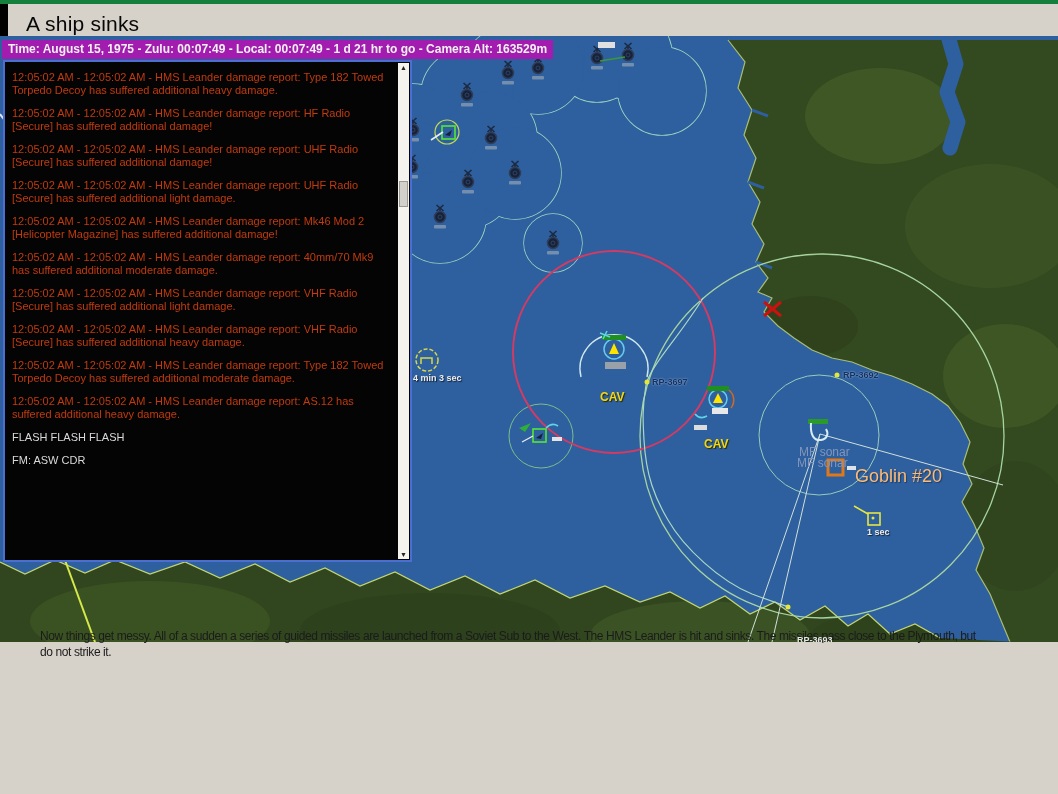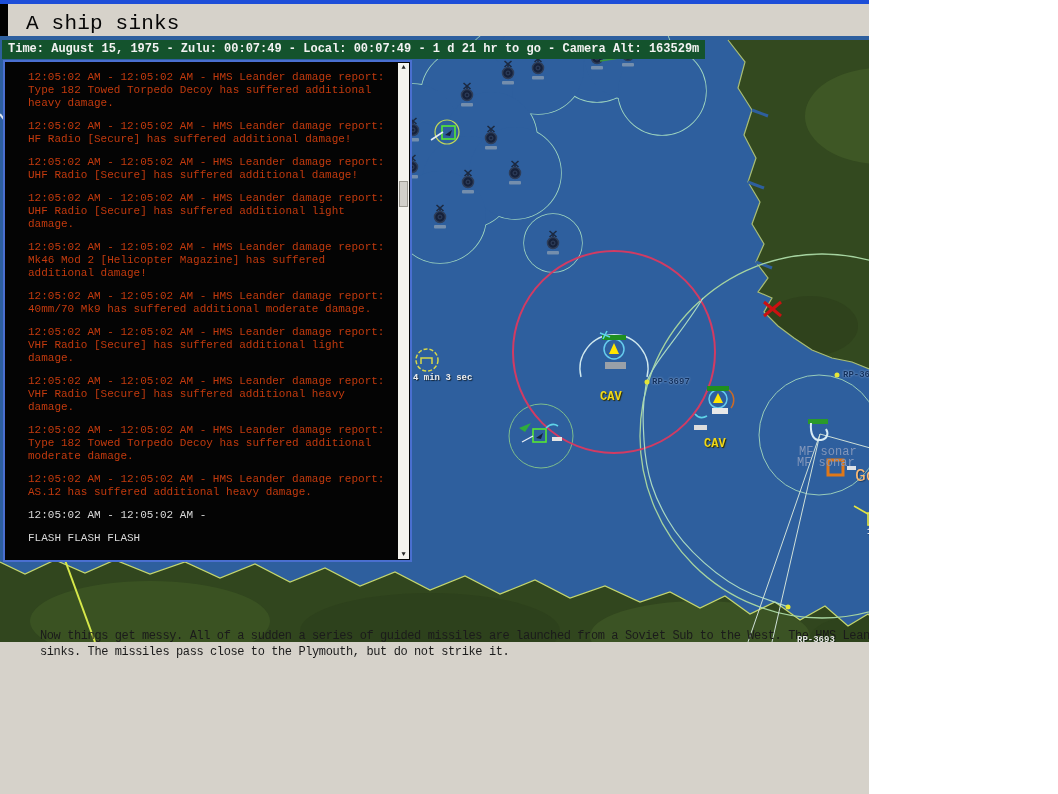--- a/index.html
+++ b/index.html
@@ -1,34 +1,34 @@
 <!DOCTYPE html>
 <html><head>
 <meta charset="utf-8">
 <style>
   html,body{margin:0;padding:0;}
-  .screen{position:relative;width:869px;height:794px;background:#d6d2ca;overflow:hidden;
-          font-family:Liberation Mono, monospace;border-top:4px solid #1d4ed8;box-sizing:border-box;}
+  .screen{position:relative;width:1058px;height:794px;background:#d6d2ca;overflow:hidden;
+          font-family:Liberation Sans, sans-serif;border-top:4px solid #15803d;box-sizing:border-box;}
   .corner-block{position:absolute;left:0;top:0;width:8px;height:58px;background:#000;}
   .title{position:absolute;left:26px;top:8px;font-size:21px;color:#070707;letter-spacing:0.2px;}
-  .timebar{position:absolute;left:2px;top:36px;background:#14532d;color:#f2f2f2;font-size:12px;
+  .timebar{position:absolute;left:2px;top:36px;background:#a21caf;color:#f2f2f2;font-size:12px;
            font-weight:bold;padding:2px 6px 3px 6px;white-space:nowrap;z-index:30;}
   .map{position:absolute;left:0;top:32px;width:1058px;height:606px;background:#2e5f9e;overflow:hidden;}
   .map svg{position:absolute;left:0;top:0;}
   .mlabel{position:absolute;white-space:nowrap;z-index:10;text-align:right;}
   .lbl-rp{color:#12315e;font-weight:bold;font-size:9px;text-shadow:0 0 2px rgba(215,228,255,.75);}
   .lbl-rp-light{color:#e6e6e6;font-weight:bold;font-size:9px;text-shadow:1px 1px 1px #0a1a08;}
   .lbl-cav{color:#f0d818;font-weight:bold;font-size:12px;text-shadow:1px 1px 1px #2a2a00;margin-top:24px;}
   .lbl-goblin{color:#fdba74;font-size:18px;text-shadow:1px 1px 1px rgba(0,0,0,.35);}
   .lbl-mf{color:#8296ba;font-size:12px;}
   .lbl-timer{color:#eeeeee;font-weight:bold;font-size:9px;text-shadow:1px 1px 1px #123;}
   .logpanel{position:absolute;left:3px;top:56px;width:409px;height:502px;background:#040404;
             border:2px solid #4a6fd0;box-sizing:border-box;z-index:40;}
   .msgs{position:absolute;left:7px;top:9px;right:16px;bottom:4px;overflow:hidden;}
-  .msg{font-size:11px;line-height:13px;margin-bottom:10px;color:#c23a0e;margin-left:16px;}
+  .msg{font-size:11px;line-height:13px;margin-bottom:10px;color:#c23a0e;}
   .msg.destroyed{color:#e41212;}
   .msg.info{color:#dadada;}
   .vscroll{position:absolute;right:1px;top:1px;bottom:1px;width:11px;background:#f4f3ee;}
   .vscroll .arr{position:absolute;left:0;width:11px;height:9px;font-size:7px;line-height:9px;
                 text-align:center;color:#222;}
   .vscroll .arr.up{top:0;}
   .vscroll .arr.dn{bottom:0;}
   .vscroll .thumb{position:absolute;left:1px;top:118px;width:9px;height:26px;background:#d2d0ca;
                   border:1px solid #9a9890;box-sizing:border-box;}
   .caption{position:absolute;left:40px;top:625px;width:950px;font-size:12px;line-height:15.5px;
@@ -240,21 +240,20 @@
         <div class="msg damage">12:05:02 AM - 12:05:02 AM - HMS Leander damage report: Type 182 Towed Torpedo Decoy has suffered additional heavy damage.</div>
         <div class="msg damage">12:05:02 AM - 12:05:02 AM - HMS Leander damage report: HF Radio [Secure] has suffered additional damage!</div>
         <div class="msg damage">12:05:02 AM - 12:05:02 AM - HMS Leander damage report: UHF Radio [Secure] has suffered additional damage!</div>
         <div class="msg damage">12:05:02 AM - 12:05:02 AM - HMS Leander damage report: UHF Radio [Secure] has suffered additional light damage.</div>
         <div class="msg damage">12:05:02 AM - 12:05:02 AM - HMS Leander damage report: Mk46 Mod 2 [Helicopter Magazine] has suffered additional damage!</div>
         <div class="msg damage">12:05:02 AM - 12:05:02 AM - HMS Leander damage report: 40mm/70 Mk9 has suffered additional moderate damage.</div>
         <div class="msg damage">12:05:02 AM - 12:05:02 AM - HMS Leander damage report: VHF Radio [Secure] has suffered additional light damage.</div>
         <div class="msg damage">12:05:02 AM - 12:05:02 AM - HMS Leander damage report: VHF Radio [Secure] has suffered additional heavy damage.</div>
         <div class="msg damage">12:05:02 AM - 12:05:02 AM - HMS Leander damage report: Type 182 Towed Torpedo Decoy has suffered additional moderate damage.</div>
         <div class="msg damage">12:05:02 AM - 12:05:02 AM - HMS Leander damage report: AS.12 has suffered additional heavy damage.</div>
-        <div class="msg info">12:05:02 AM - 12:05:02 AM -</div>
         <div class="msg info">FLASH FLASH FLASH</div>
         <div class="msg info">FM: ASW CDR</div>
       </div>
     <div class="vscroll">
       <div class="arr up">▲</div>
       <div class="thumb"></div>
       <div class="arr dn">▼</div>
     </div>
   </div>
 

